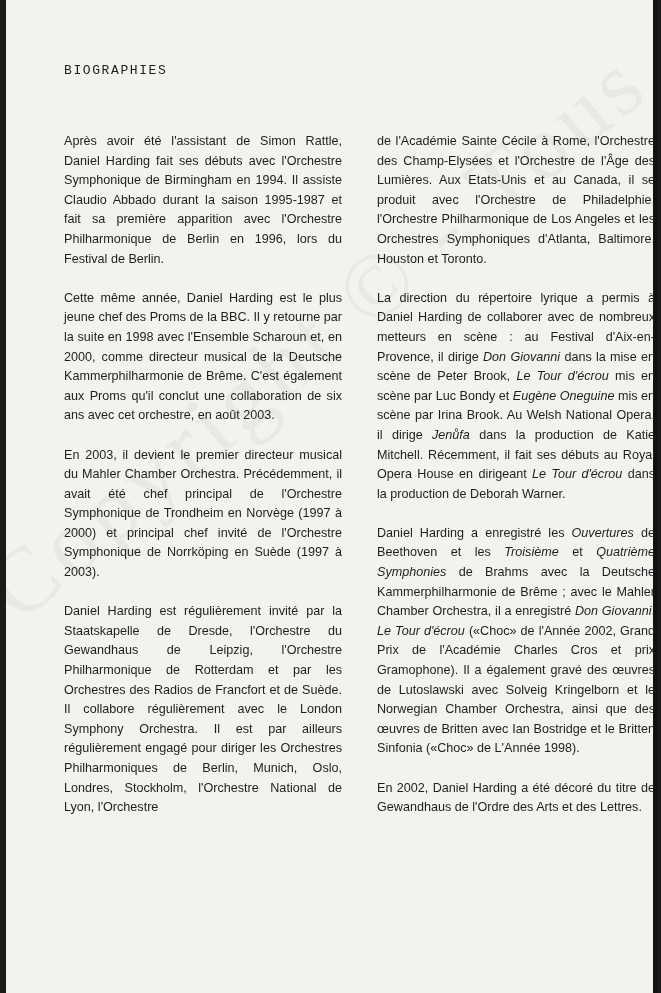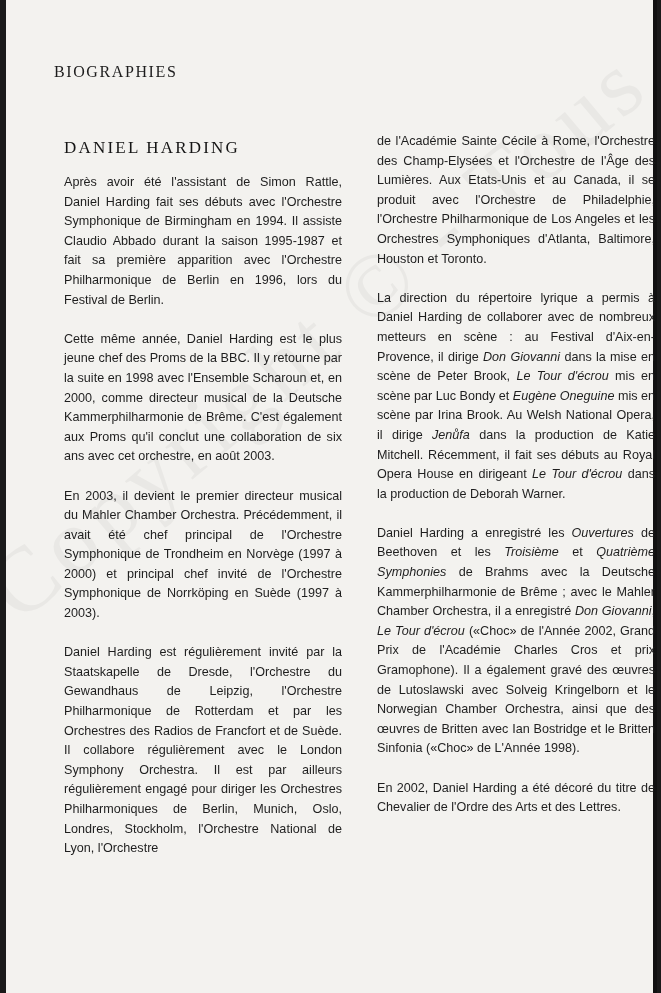--- a/index.html
+++ b/index.html
@@ -17,23 +17,23 @@
     position: absolute; right: 0; top: 0; width: 4px; height: 993px; background: #111;
   }
   .watermark {
     position: absolute; left: -40px; top: 560px;
     transform: rotate(-40deg); transform-origin: left top;
     font-family: "Liberation Serif", serif;
     font-size: 92px; color: #e9e8e5; white-space: nowrap;
     letter-spacing: 6px; pointer-events: none; z-index: 0;
   }
   .running-head {
-    position: absolute; left: 48px; top: 63px;
-    font-family: Liberation Serif, serif;
-    font-size: 16px; letter-spacing: 1.6px; color: #1c1c1c;
+    position: absolute; left: 58px; top: 63px;
+    font-family: Liberation Mono, monospace;
+    font-size: 13px; letter-spacing: 1.6px; color: #1c1c1c;
     z-index: 1;
   }
   .col {
     position: absolute; top: 132px;
     font-family: "Liberation Sans", sans-serif;
     font-size: 12.6px; line-height: 19.6px; color: #1e1e1e;
     text-align: justify; hyphens: manual;
     z-index: 1;
   }
   .col-left { left: 58px; width: 278px; }
@@ -48,28 +48,27 @@
 </style>
 </head>
 <body>
 
 <div class="page">
   <div class="watermark">Copyright © - Tous droits réservés</div>
 
   <div class="running-head">BIOGRAPHIES</div>
 
   <div class="col col-left">
-    <h1 class="name-heading">DANIEL HARDING</h1>
     <p>Après avoir été l'assistant de Simon Rattle, Daniel Harding fait ses débuts avec l'Orchestre Symphonique de Birmingham en 1994. Il assiste Claudio Abbado durant la saison 1995-1987 et fait sa première apparition avec l'Orchestre Philharmonique de Berlin en 1996, lors du Festival de Berlin.</p>
     <p>Cette même année, Daniel Harding est le plus jeune chef des Proms de la BBC. Il y retourne par la suite en 1998 avec l'Ensemble Scharoun et, en 2000, comme directeur musical de la Deutsche Kammerphilharmonie de Brême. C'est également aux Proms qu'il conclut une collaboration de six ans avec cet orchestre, en août 2003.</p>
     <p>En 2003, il devient le premier directeur musical du Mahler Chamber Orchestra. Précédemment, il avait été chef prin­cipal de l'Orchestre Symphonique de Trondheim en Norvège (1997 à 2000) et principal chef invité de l'Orchestre Symphonique de Norrköping en Suède (1997 à 2003).</p>
     <p>Daniel Harding est régulièrement invité par la Staatskapelle de Dresde, l'Orchestre du Gewandhaus de Leipzig, l'Orchestre Philharmonique de Rotterdam et par les Orchestres des Radios de Francfort et de Suède. Il colla­bore régulièrement avec le London Symphony Orchestra. Il est par ailleurs régulièrement engagé pour diriger les Orchestres Philharmoniques de Berlin, Munich, Oslo, Londres, Stockholm, l'Orchestre National de Lyon, l'Orchestre</p>
   </div>
 
   <div class="col col-right">
     <p>de l'Académie Sainte Cécile à Rome, l'Orchestre des Champ-Elysées et l'Orchestre de l'Âge des Lumières. Aux Etats-Unis et au Canada, il se produit avec l'Orchestre de Philadelphie, l'Orchestre Philharmonique de Los Angeles et les Orchestres Symphoniques d'Atlanta, Baltimore, Houston et Toronto.</p>
     <p><span>La direction du répertoire lyrique a per­mis à Daniel Harding de collaborer avec de nombreux metteurs en scène : au Festival d'Aix-en-Provence, il dirige </span><em>Don Giovanni</em><span> dans la mise en scène de Peter Brook, </span><em>Le Tour d'écrou</em><span> mis en scène par Luc Bondy et </span><em>Eugène Oneguine</em><span> mis en scène par Irina Brook. Au Welsh National Opera, il dirige </span><em>Jenůfa</em><span> dans la production de Katie Mitchell. Récemment, il fait ses débuts au Royal Opera House en diri­geant </span><em>Le Tour d'écrou</em><span> dans la production de Deborah Warner.</span></p>
     <p><span>Daniel Harding a enregistré les </span><em>Ouvertures</em><span> de Beethoven et les </span><em>Troisième</em><span> et </span><em>Quatrième Symphonies</em><span> de Brahms avec la Deutsche Kammerphilharmonie de Brême ; avec le Mahler Chamber Orchestra, il a enregistré </span><em>Don Giovanni</em><span>, </span><em>Le Tour d'écrou</em><span> («Choc» de l'Année 2002, Grand Prix de l'Académie Charles Cros et prix Gramophone). Il a également gravé des œuvres de Lutoslawski avec Solveig Kringelborn et le Norwegian Chamber Orchestra, ainsi que des œuvres de Britten avec Ian Bostridge et le Britten Sinfonia («Choc» de L'Année 1998).</span></p>
-    <p>En 2002, Daniel Harding a été décoré du titre de Chevalier de l'Ordre des Arts et des Lettres.</p>
+    <p>En 2002, Daniel Harding a été décoré du titre de Gewandhaus de l'Ordre des Arts et des Lettres.</p>
   </div>
 
   <div class="edge-right"></div>
 </div>
 
 </body></html>

